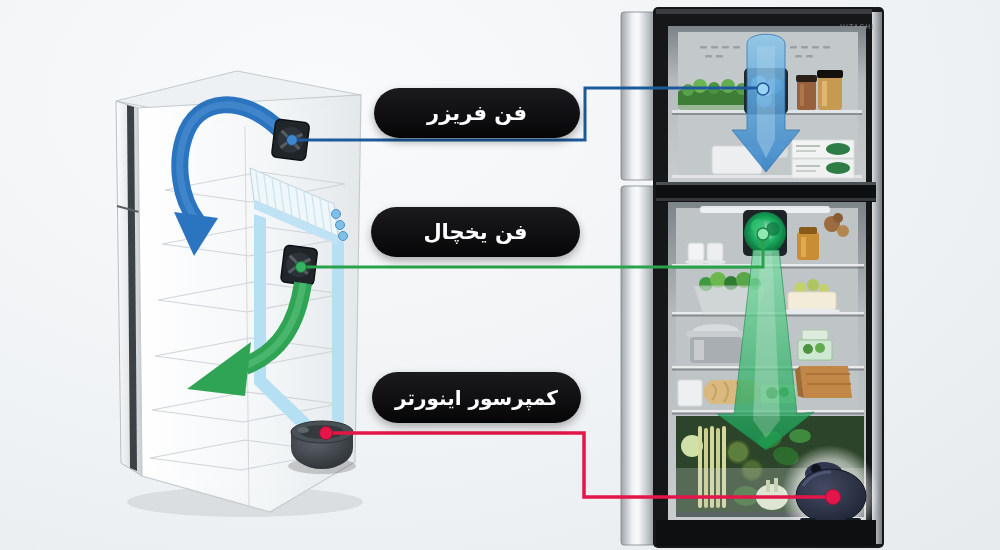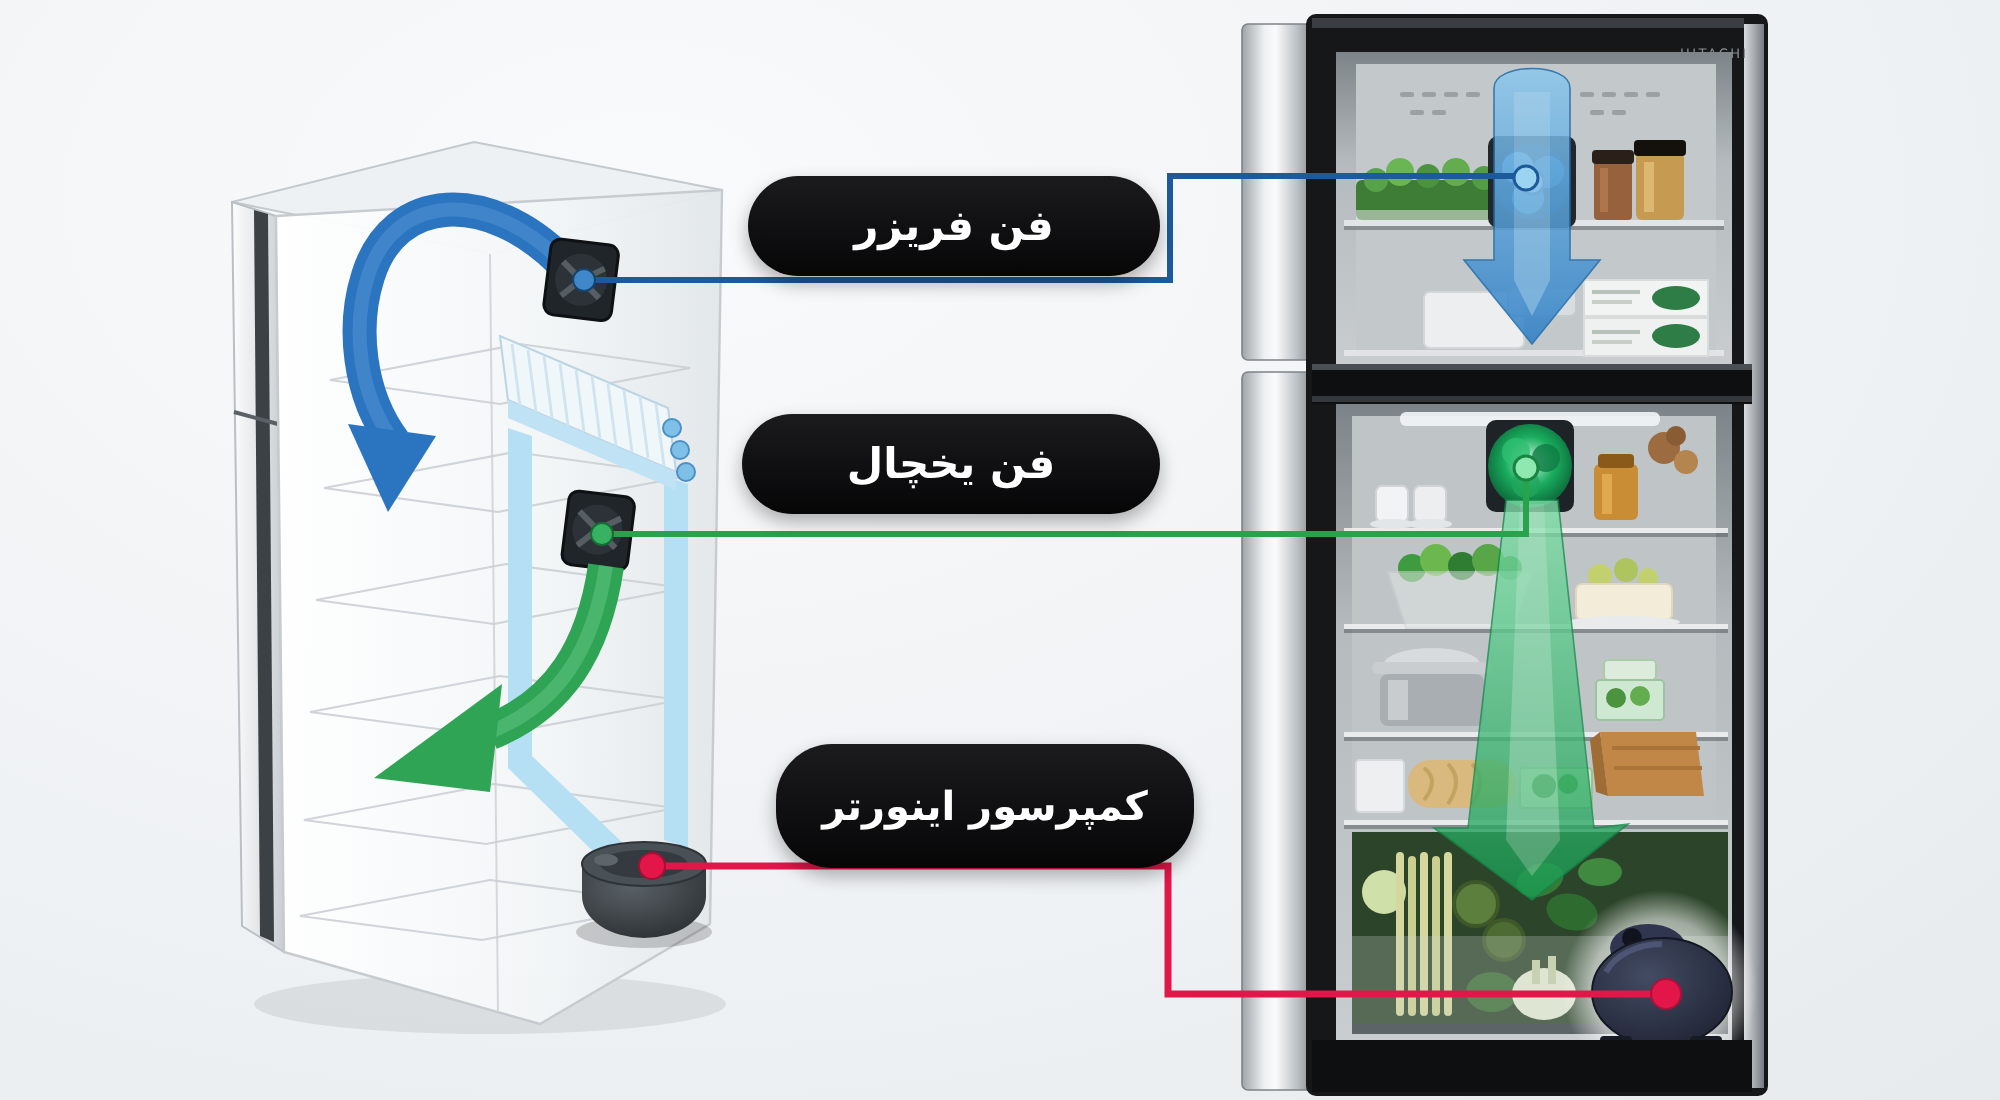--- a/index.html
+++ b/index.html
@@ -17,21 +17,21 @@
     border-radius:28px;
     color:#ffffff;
     display:flex;align-items:center;justify-content:center;
     font-weight:bold;font-size:21px;
     direction:rtl;
     box-shadow:0 4px 9px rgba(0,0,0,.30);
     letter-spacing:0;
   }
   #pill-freezer-fan{left:374px;top:88px;width:206px;height:50px;align-items:center;}
   #pill-fridge-fan{left:371px;top:207px;width:209px;height:50px;}
-  #pill-compressor{left:388px;top:372px;width:209px;height:62px;font-size:20px;}
+  #pill-compressor{left:372px;top:372px;width:209px;height:51px;font-size:20px;}
 </style>
 </head>
 <body>
 
 <div class="stage">
 
 <svg class="art" width="1000" height="550" viewBox="0 0 1000 550">
   <defs>
     <linearGradient id="doorSilver" x1="0" y1="0" x2="1" y2="0">
       <stop offset="0" stop-color="#9ea4a9"></stop>

